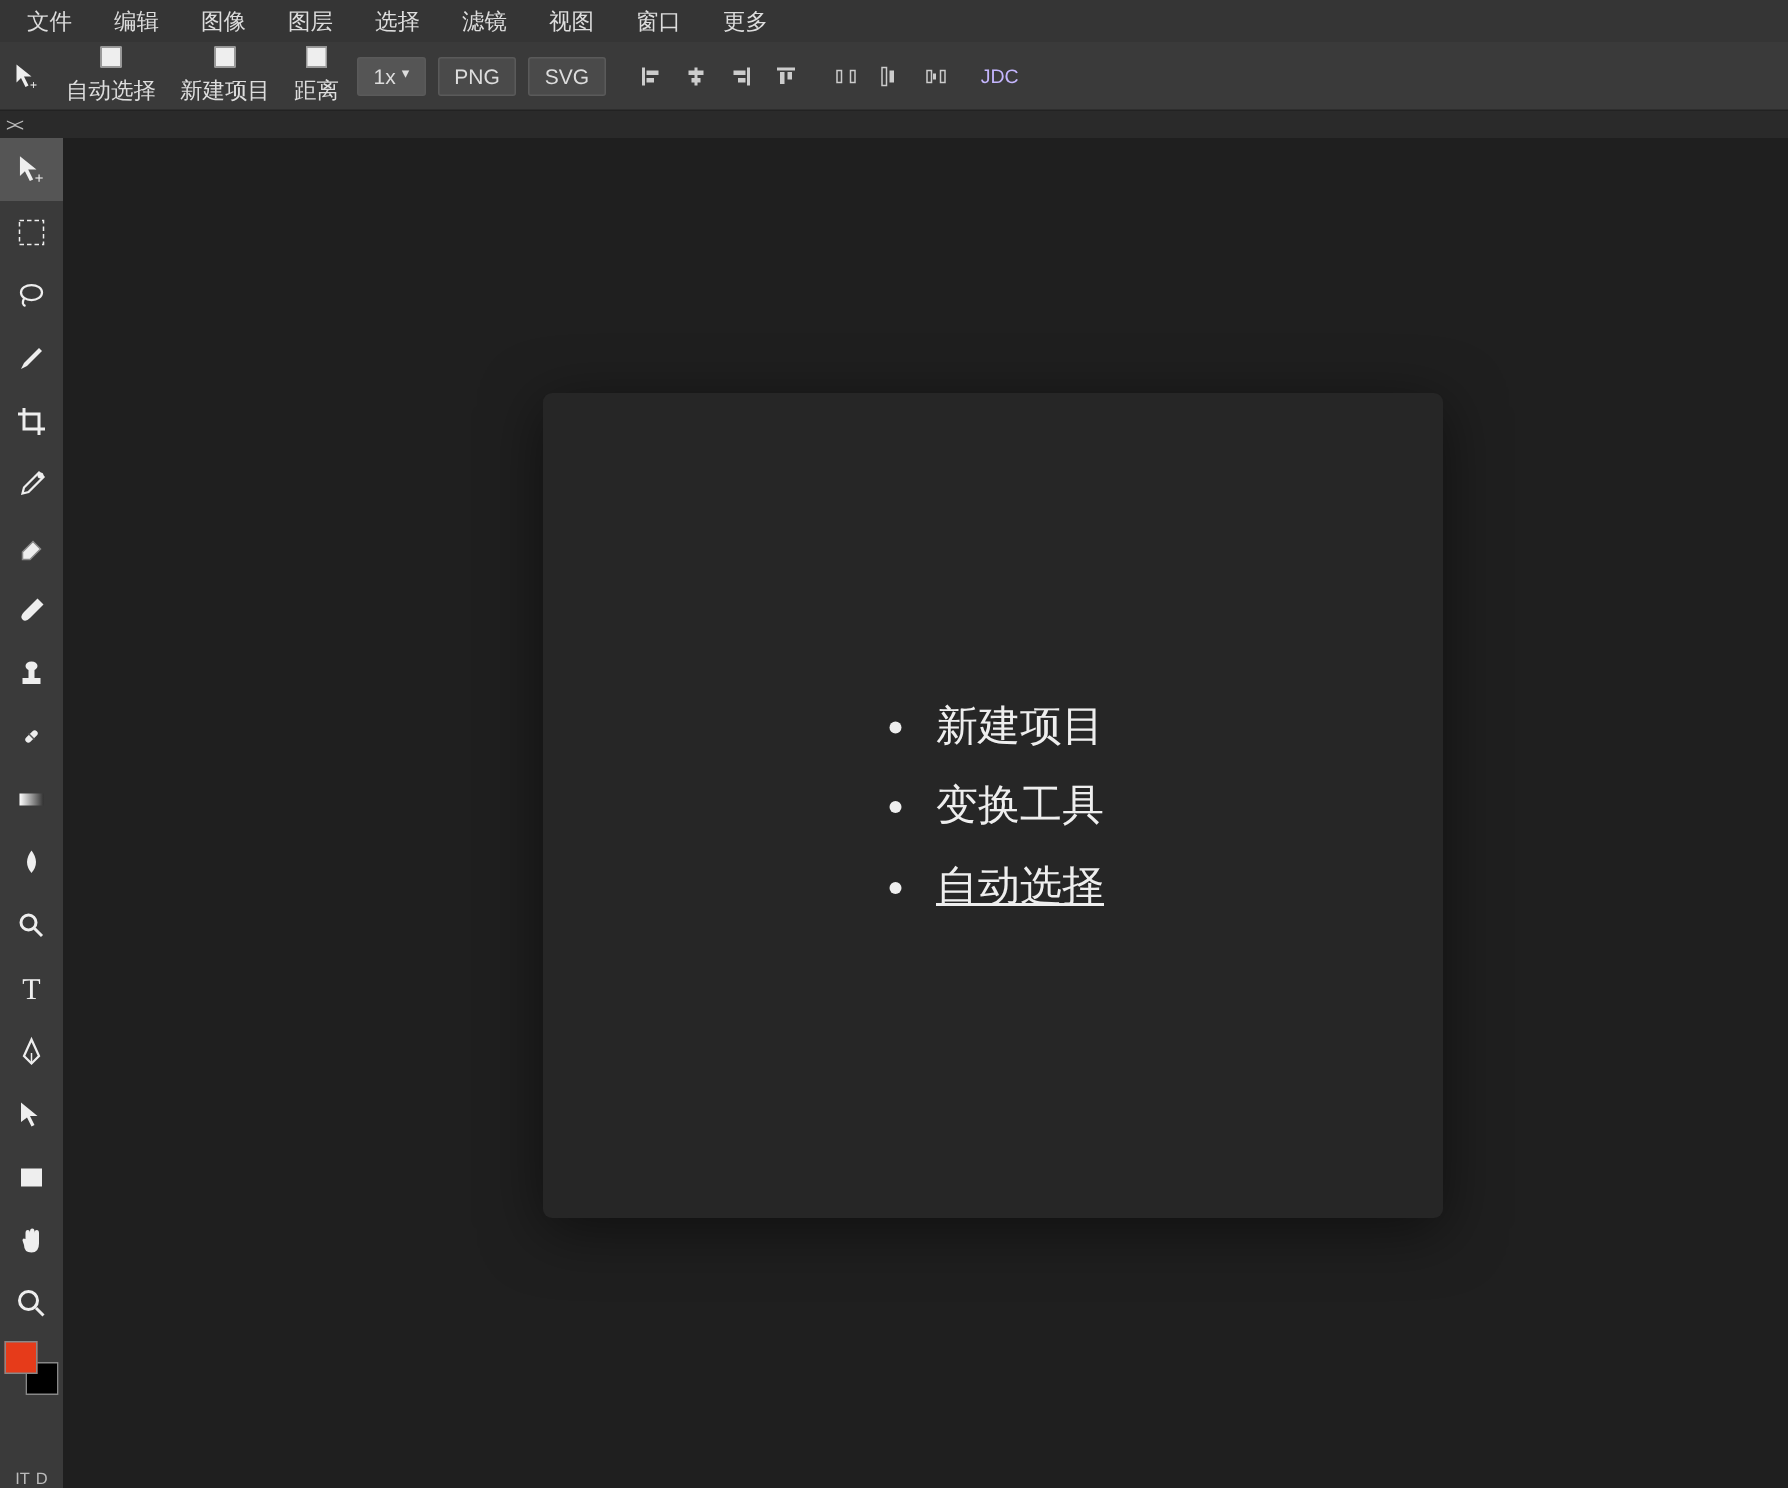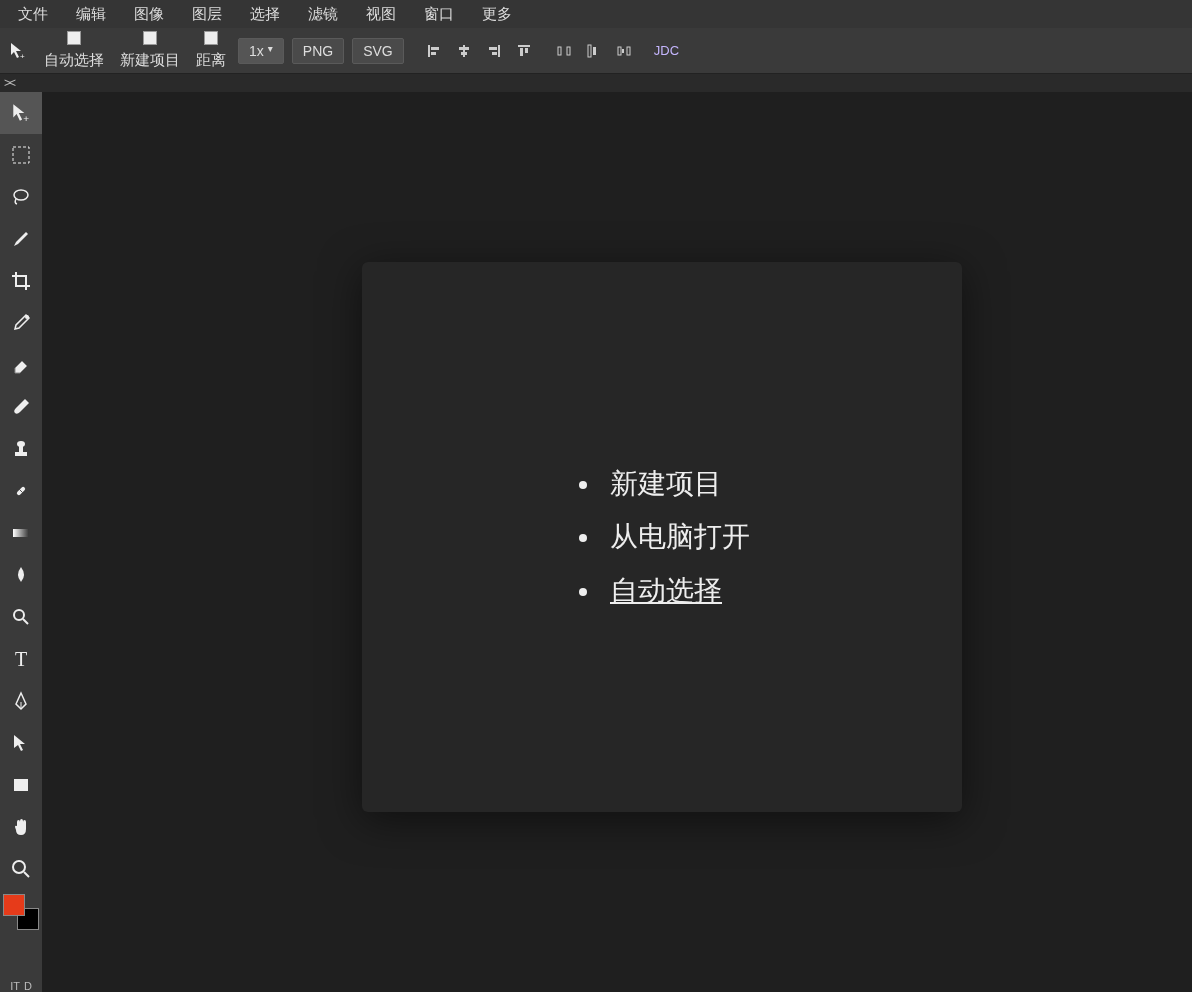--- a/index.html
+++ b/index.html
@@ -381,17 +381,17 @@
   <div class="swatch-mini">
     <span>IT</span>
     <span>D</span>
   </div>
 </div>
 
 <div class="canvas-area">
   <div class="welcome-panel">
     <ul class="welcome-list">
       <li>新建项目</li>
-      <li>从电脑打开</li>
+      <li>变换工具</li>
       <li class="link">自动选择</li>
     </ul>
   </div>
 </div>
 
 </body></html>

